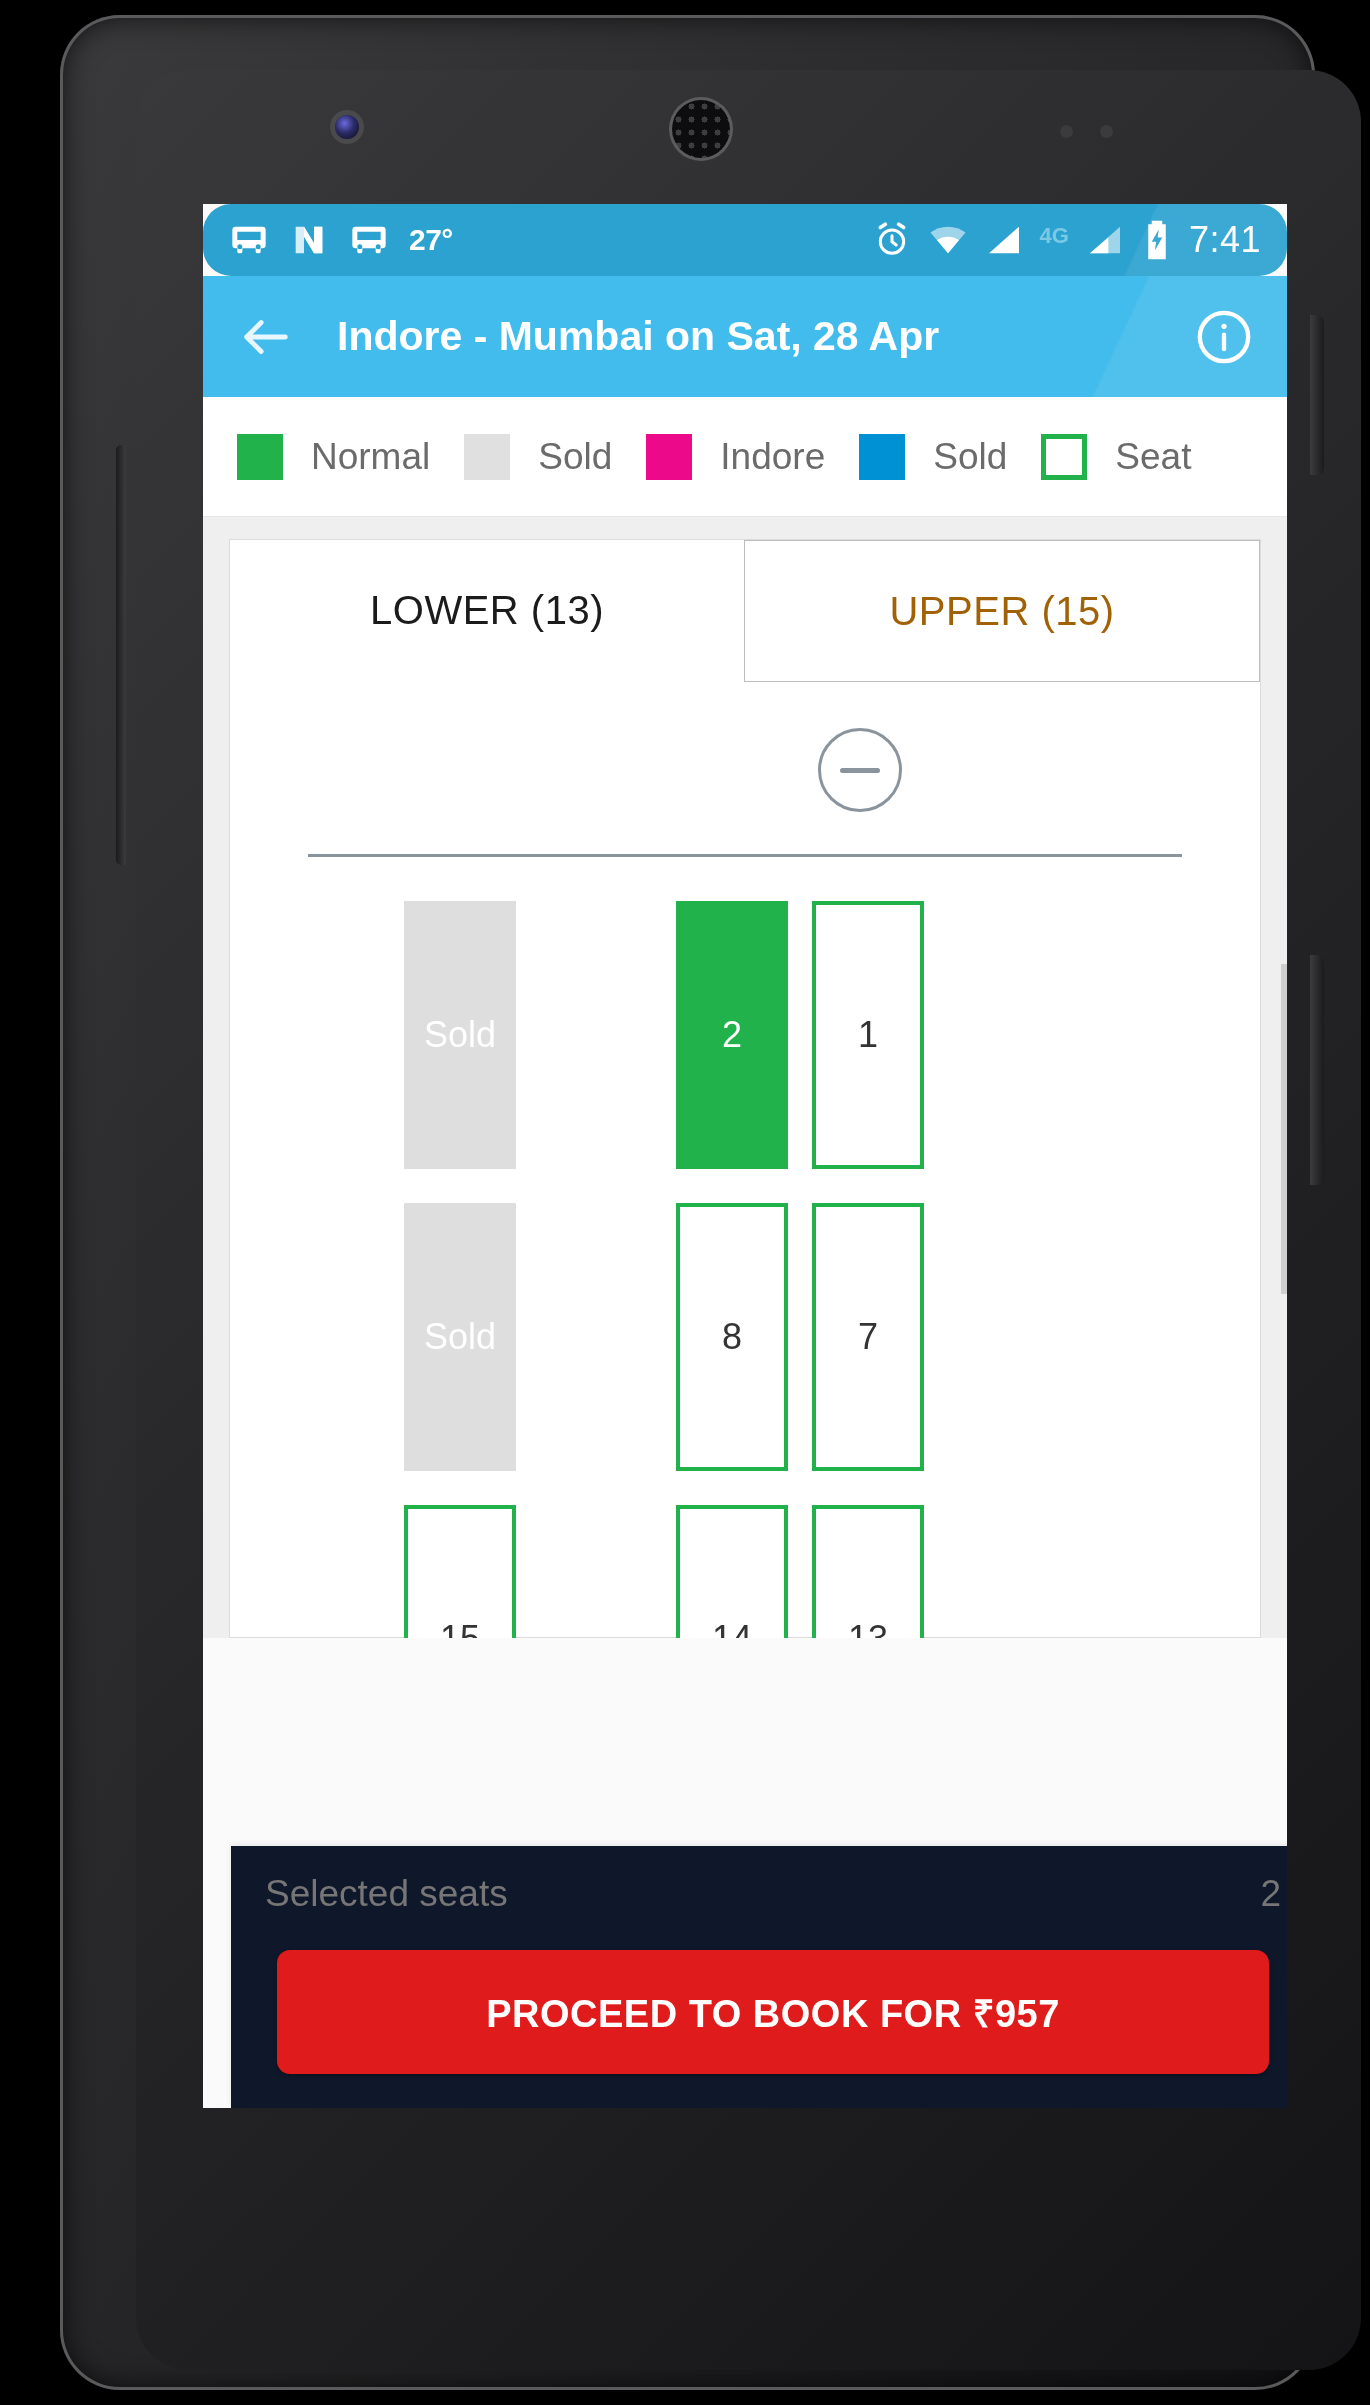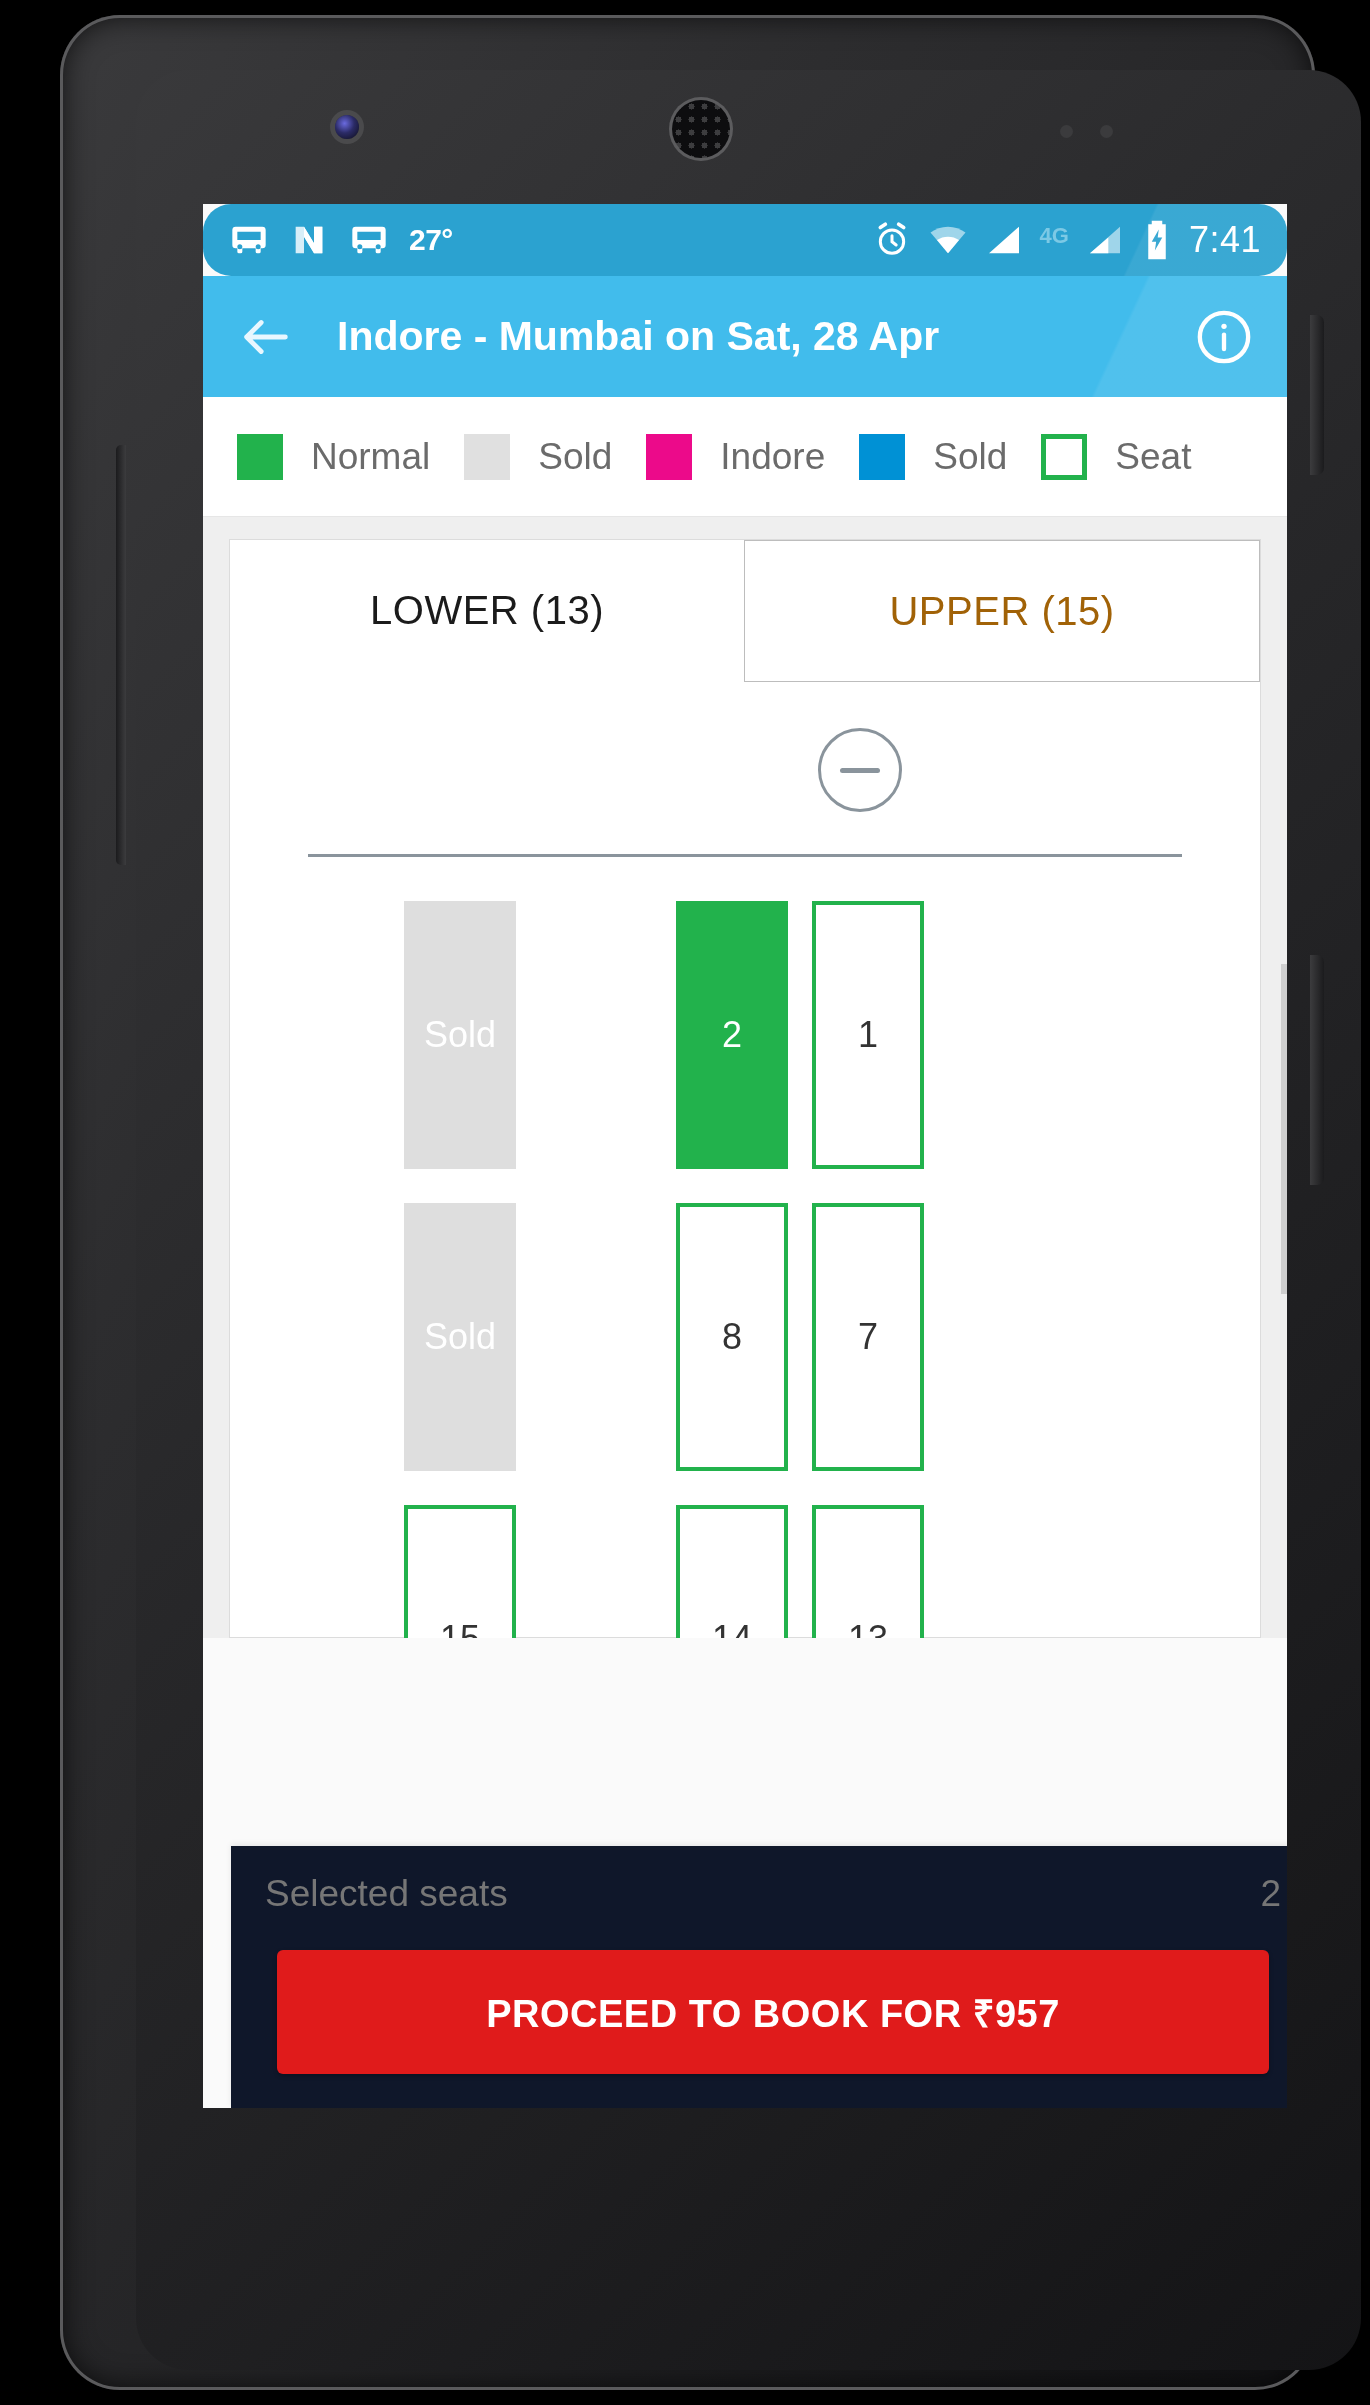--- a/index.html
+++ b/index.html
@@ -155,21 +155,21 @@
     margin-left:28px;
   }
   #selected-row{
     display:flex; align-items:center; justify-content:space-between;
     height:96px;
   }
   #selected-label{ font-size:37px; color:#767676; }
   #selected-count{ font-size:37px; color:#767676; }
   #cta-button{
     display:flex; align-items:center; justify-content:center;
-    height:124px; background:#e01b1b; border-radius:6px;
+    height:124px; background:#e01b1b; border-radius:13px;
     color:#fff; font-size:38px; font-weight:bold; letter-spacing:.5px;
     cursor:pointer; margin:8px 12px 0 12px;
     box-shadow:0 2px 4px rgba(0,0,0,.25);
   }
 
   
   #screen-scroll-hint{
     position:absolute; right:0; top:760px; width:6px; height:330px; background:#cfcfcf;
   }
 </style>

